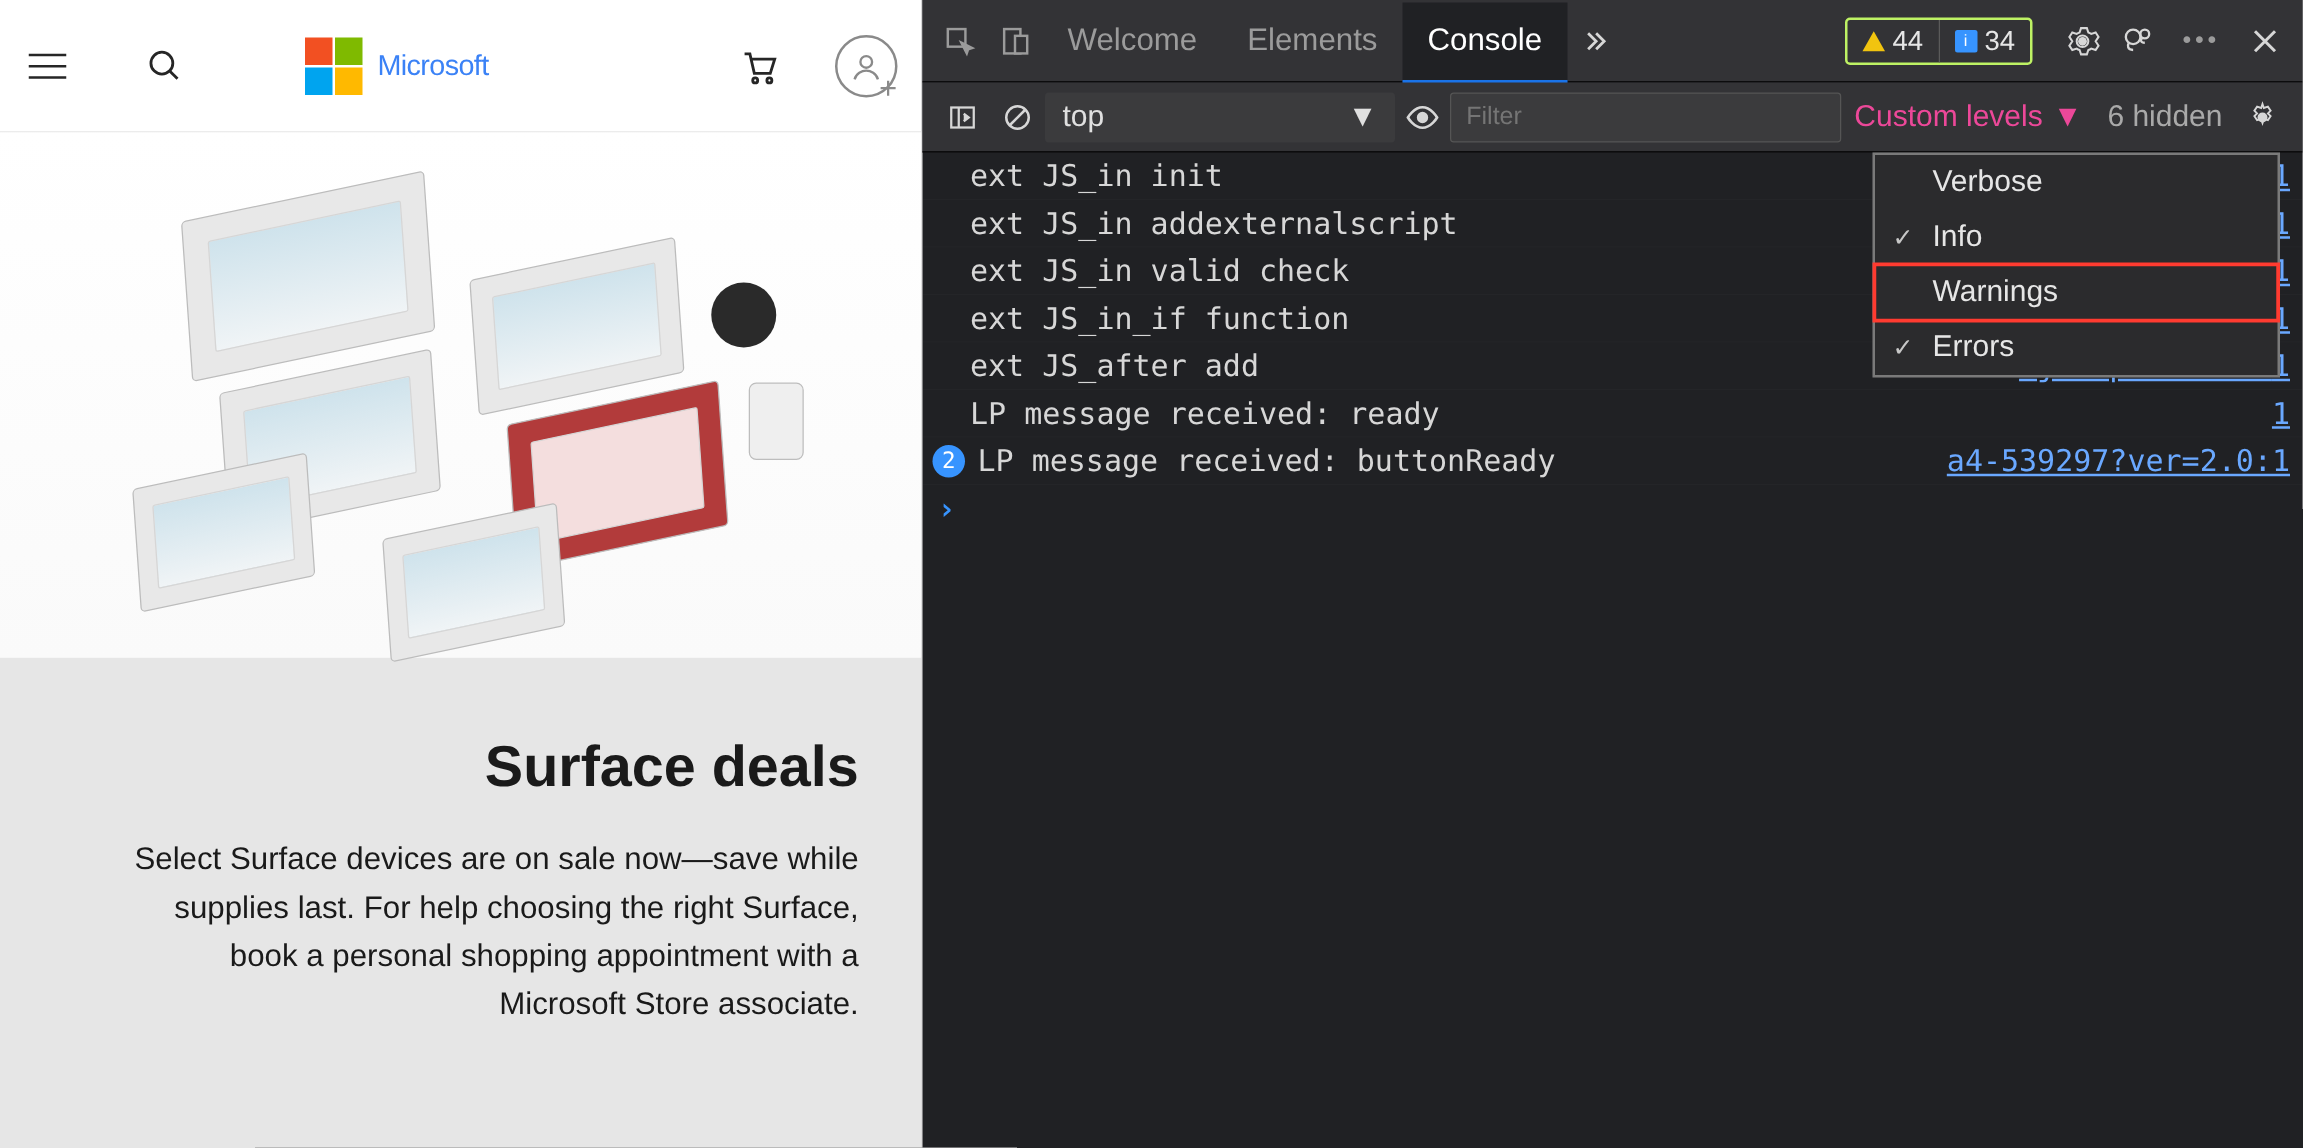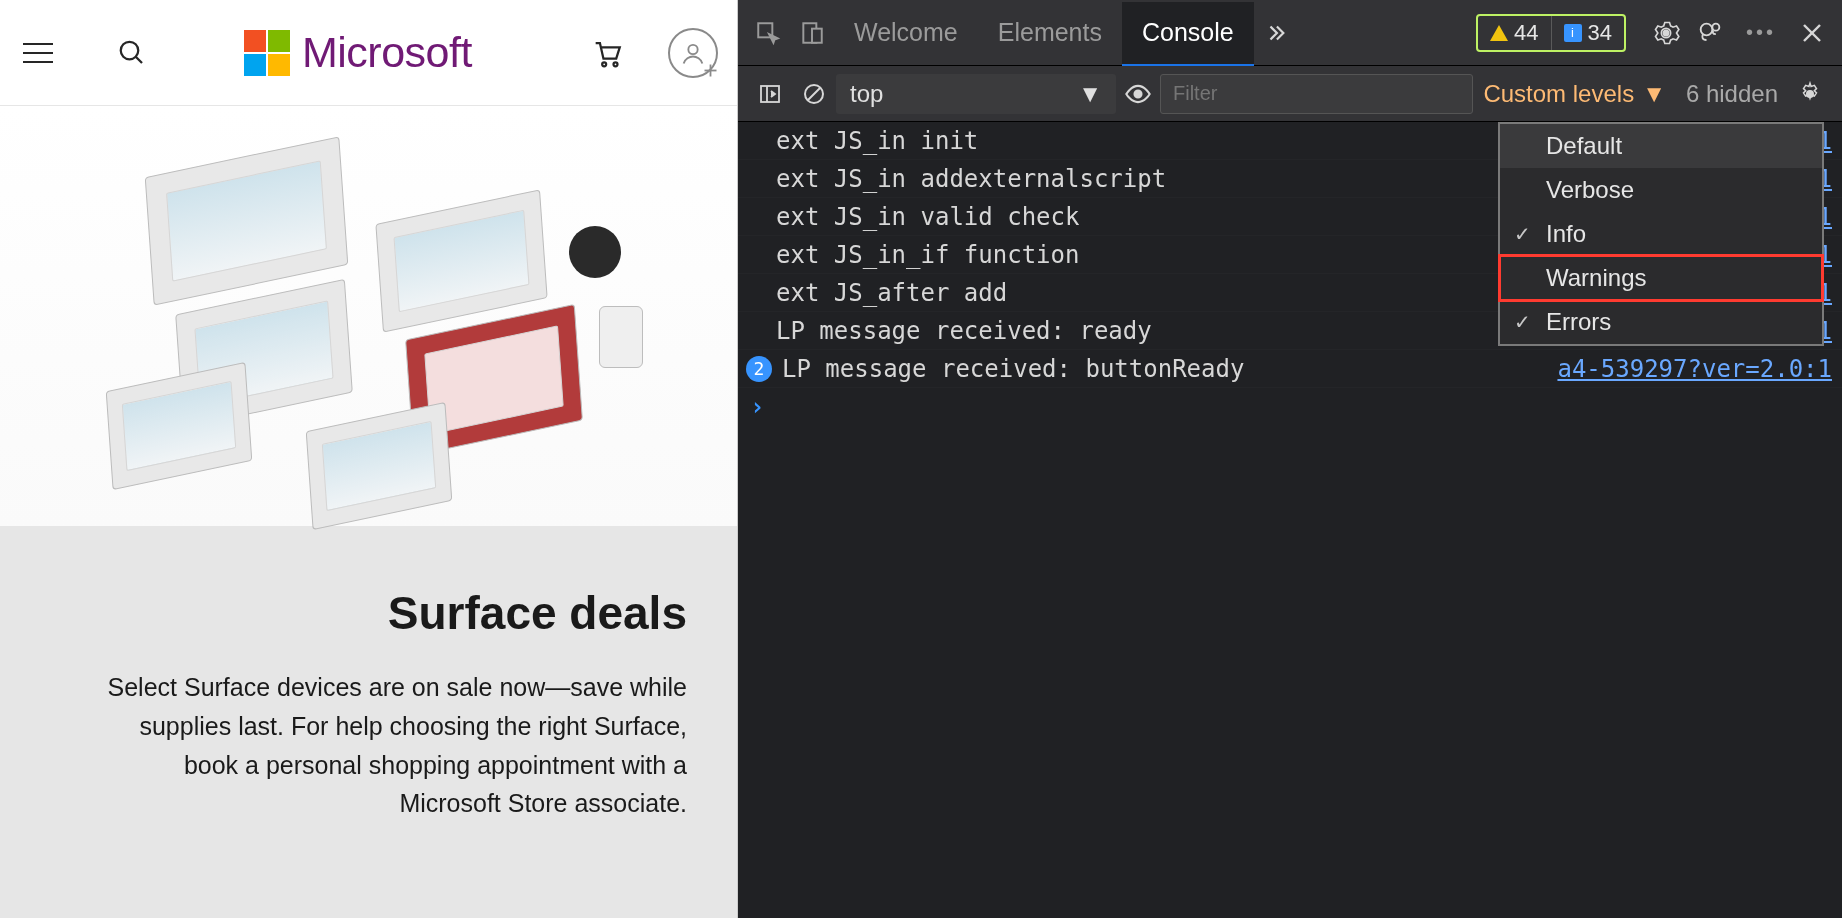--- a/index.html
+++ b/index.html
@@ -13,21 +13,21 @@
   .hamburger-lines { display: flex; flex-direction: column; gap: 7px; }
   .hamburger-lines span { display: block; width: 30px; height: 2px; background: #262626; }
   .search-btn { width: 44px; height: 44px; background: none; border: none; cursor: pointer; display: flex; align-items: center; justify-content: center; margin-right: 90px; }
   .ms-logo-wrap { display: flex; align-items: center; gap: 12px; flex: 1; }
   .ms-logo { width: 46px; height: 46px; display: grid; grid-template-columns: 1fr 1fr; grid-template-rows: 1fr 1fr; gap: 2px; }
   .ms-logo .sq { width: 100%; height: 100%; }
   .sq.r { background: #f25022; }
   .sq.g { background: #7fba00; }
   .sq.b { background: #00a4ef; }
   .sq.y { background: #ffb900; }
-  .ms-wordmark { font-size: 43px; font-weight: 500; color: #701a75; letter-spacing: -0.5px; }
+  .ms-wordmark { font-size: 23px; font-weight: 500; color: #3b82f6; letter-spacing: -0.5px; }
   .cart-btn, .signin-btn { width: 56px; height: 56px; background: none; border: none; cursor: pointer; display: flex; align-items: center; justify-content: center; margin-left: 30px; }
   .signin-circle { width: 50px; height: 50px; border: 2px solid #8a8a8a; border-radius: 50%; display: flex; align-items: center; justify-content: center; position: relative; }
   .hero-img { height: 420px; background: linear-gradient(180deg, #ffffff 0%, #fafafa 100%); display:flex; align-items:center; justify-content:center; position: relative; }
   .hero-shapes { position:relative; width: 560px; height: 340px; }
   .device { position:absolute; border:1px solid #bcbcbc; background:#e8e8e8; border-radius:4px; display:flex; align-items:center; justify-content:center; transform: skewY(-8deg) rotate(-4deg); }
   .device .screen { width: 80%; height: 70%; background: linear-gradient(180deg,#cfe3ec,#f0f4f6); border:1px solid #d6d6d6; border-radius:2px;}
   .lower-section { flex:1; background:#e6e6e6; padding: 60px 50px 0; text-align:right; }
   .promo-title { font-size: 46px; font-weight: 700; color:#1a1a1a; margin-bottom: 28px; }
   .promo-desc { font-size: 25px; line-height: 1.55; color:#1a1a1a;margin-left:48px; }
 
@@ -42,21 +42,21 @@
   .badge { display:flex; align-items:center; gap:6px; padding:0 12px; height:100%; font-size:22px; color:#e6e6e6; }
   .badge + .badge { border-left:1px solid #5a5a5a; }
   .tri-warn { width:0;height:0; border-left:9px solid transparent; border-right:9px solid transparent; border-bottom:16px solid #f1c40f; }
   .info-sq { width:18px; height:18px; background:#3794ff; display:flex; align-items:center; justify-content:center; font-size:13px; color:#fff; border-radius:2px;}
   .dt-more { letter-spacing:3px; font-size:20px; color:#9b9b9b; padding:0 14px; cursor:pointer; }
   .dt-close { color:#d7d7d7; }
 
   .dt-toolbar { height:56px; display:flex; align-items:center; background:#333336; padding:0 10px; border-bottom:1px solid #000; }
   .top-select { flex: 0 0 280px; height:40px; background:#3b3b3d; color:#e0e0e0; display:flex; align-items:center; justify-content:space-between; padding:0 14px; border-radius:3px; cursor:pointer; font-size:24px;}
   .filter-input { flex:1; height:40px; background:#3b3b3d; border:1px solid #555; color:#c0c0c0; padding:0 12px; font-size:20px; border-radius:3px;}
-  .levels-drop { color:#fdba74; font-size:24px; display:flex; align-items:center; gap:8px; cursor:pointer; padding:0 10px;}
+  .levels-drop { color:#ec4899; font-size:24px; display:flex; align-items:center; gap:8px; cursor:pointer; padding:0 10px;}
   .hidden-count { color:#a9a9a9; font-size:24px; padding:0 10px;}
 
   .dt-body { flex:1; position:relative; font-family: "SF Mono", Menlo, Consolas, monospace; font-size:24px; }
   .log-row { display:flex; align-items:center; height:38px; padding-left: 38px; padding-right:10px; white-space:nowrap; border-bottom:1px solid rgba(255,255,255,0.02);}
   .log-row .msg { flex:1; color:#d7d7d7; overflow:hidden; text-overflow:ellipsis;}
   .log-row .src { color:#6aa8ff; text-decoration:underline; cursor:pointer; margin-left:10px;}
   .log-row .count-badge { min-width:26px; height:26px; background:#3794ff; color:#fff; border-radius:13px; display:inline-flex; align-items:center; justify-content:center; font-size:18px; font-family: inherit; margin-right:10px; margin-left:-30px;}
   .prompt-row { display:flex; align-items:center; height:38px; padding-left:12px;}
   .chevron-prompt { color:#3794ff; font-weight:bold;}
 
@@ -277,24 +277,20 @@
           <span class="count-badge">2</span>
           <span class="msg">LP message received: buttonReady</span>
           <span class="src">a4-539297?ver=2.0:1</span>
         </div>
       </div>
     <div class="prompt-row">
       <span class="chevron-prompt">›</span>
     </div>
 
     <div class="levels-menu">
-      <div class="opt selected">
-          <span class="check">✓</span>
-          <span>Default</span>
-        </div>
       <div class="opt">
           <span class="check">✓</span>
           <span>Verbose</span>
         </div>
       <div class="opt checked">
           <span class="check">✓</span>
           <span>Info</span>
         </div>
       <div class="opt highlight">
           <span class="check">✓</span>

